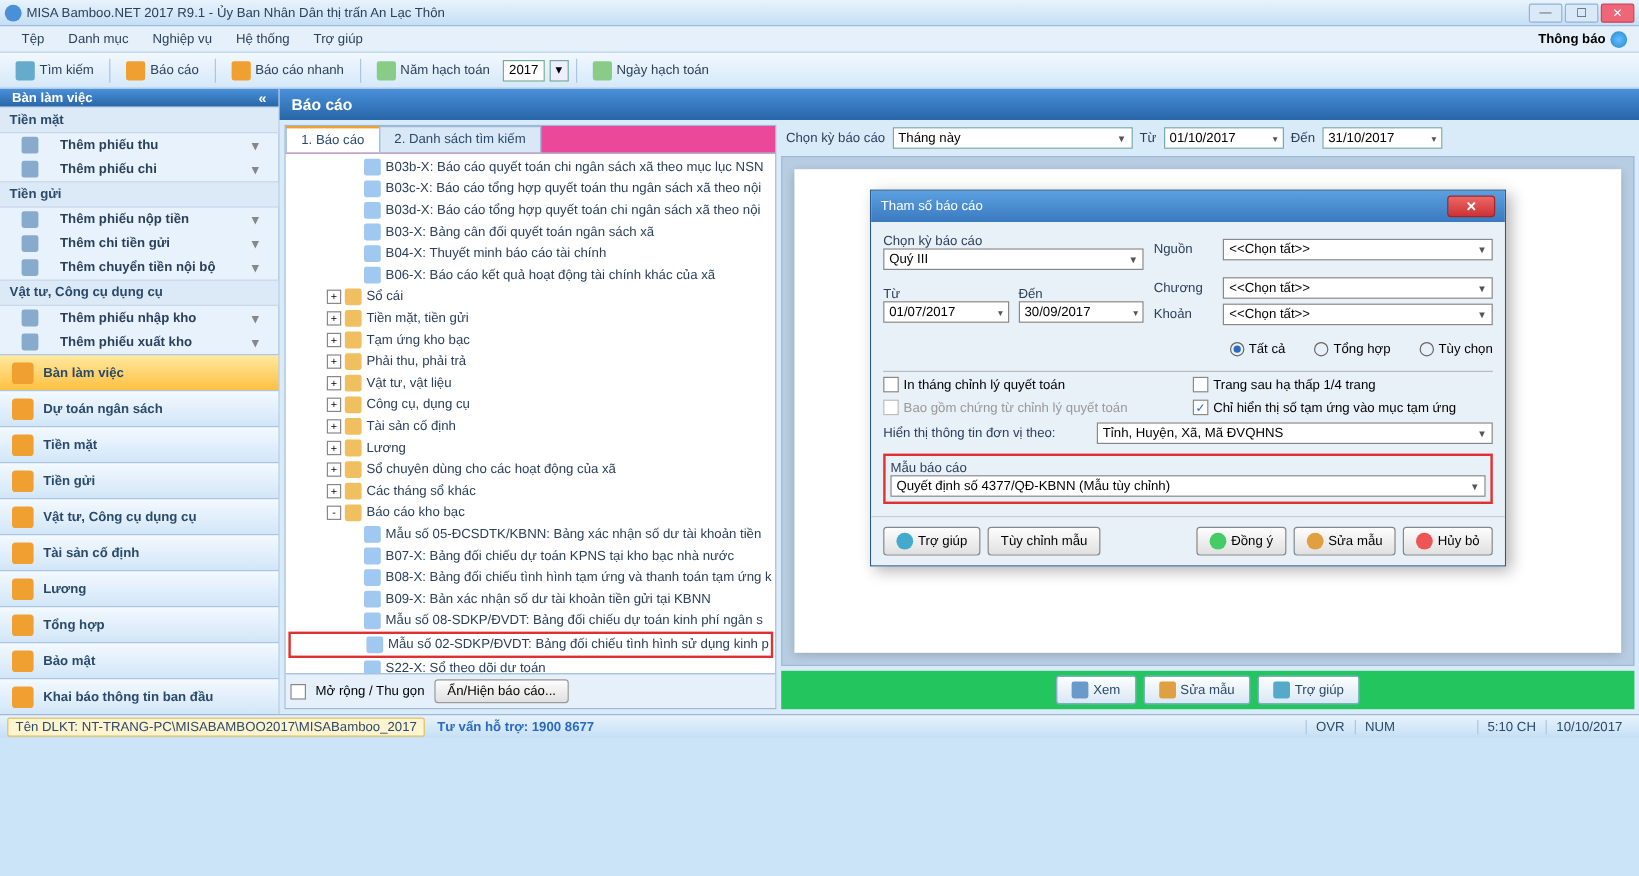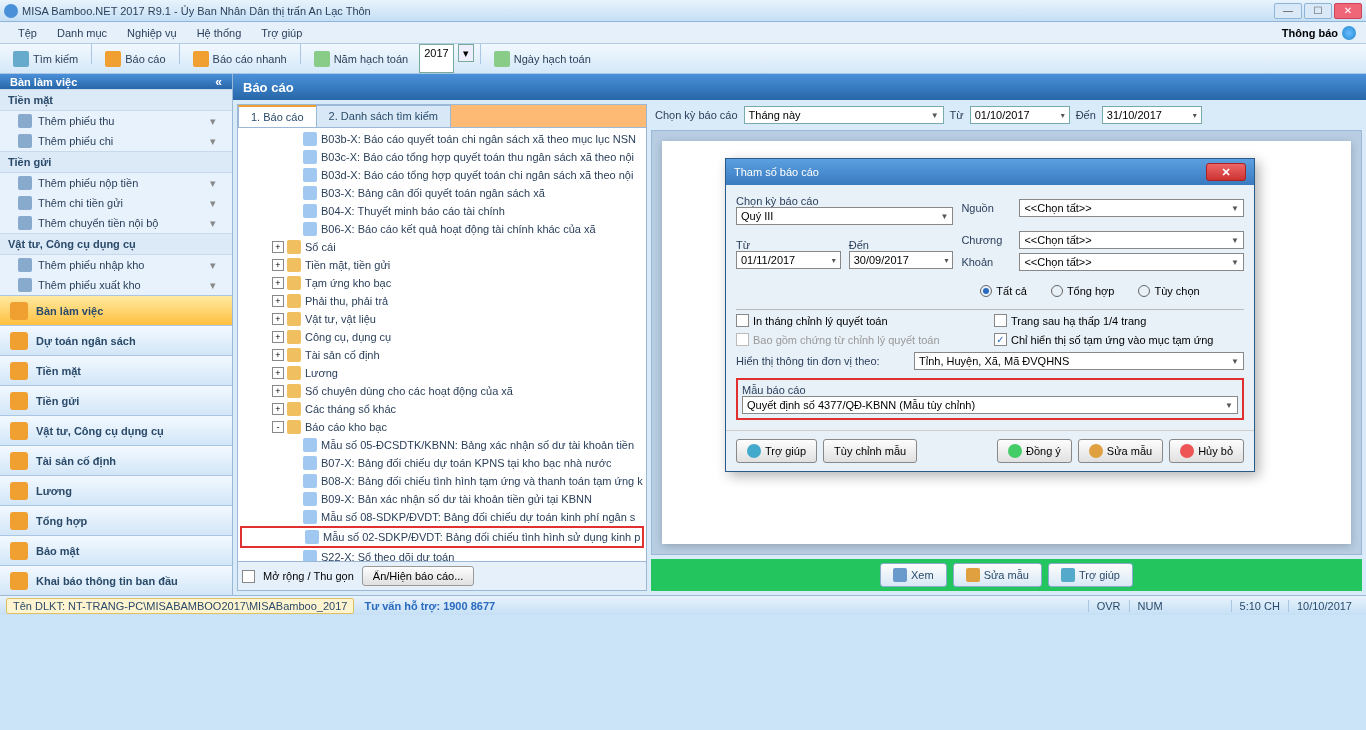--- a/index.html
+++ b/index.html
@@ -8,43 +8,43 @@
 .titlebar { height: 22px; background: linear-gradient(#e8f3fc, #c5dff5); border-bottom: 1px solid #8fb4d6; display: flex; align-items: center; padding: 0 4px; }
 .titlebar-icon { width: 14px; height: 14px; background: #4a90d9; border-radius: 50%; margin-right: 4px; }
 .titlebar-text { flex: 1; color: #2a3f5a; }
 .titlebar-btns { display: flex; gap: 2px; }
 .titlebar-btn { width: 28px; height: 16px; background: #d9e9f7; border: 1px solid #8fb4d6; border-radius: 2px; display: flex; align-items: center; justify-content: center; font-size: 10px; color: #555; cursor: pointer; }
 .titlebar-btn.close { background: #e67; color: #fff; border-color: #c45; }
 .menubar { height: 22px; background: #e6f0fb; display: flex; align-items: center; padding-left: 8px; border-bottom: 1px solid #b2cce5; }
 .menubar-item { padding: 0 10px; color: #2a3f5a; cursor: pointer; }
 .menubar-right { margin-left: auto; padding-right: 10px; display: flex; align-items: center; gap: 4px; font-weight: bold; }
 .notif-icon { width: 14px; height: 14px; background: radial-gradient(#6bf, #28c); border-radius: 50%; }
-.toolbar { height: 30px; background: linear-gradient(#f2f8fe, #d5e8f9); display: flex; padding: 0 6px; gap: 4px; border-bottom: 1px solid #aac6e2; }
+.toolbar { height: 30px; background: linear-gradient(#f2f8fe, #d5e8f9); display: flex; align-items: center; padding: 0 6px; gap: 4px; border-bottom: 1px solid #aac6e2; }
 .toolbar-btn { display: flex; align-items: center; gap: 4px; padding: 2px 6px; border: 1px solid transparent; border-radius: 3px; cursor: pointer; color: #2a3f5a; }
 .toolbar-icon { width: 16px; height: 16px; background: #f0a030; border-radius: 2px; }
 .toolbar-sep { width: 1px; height: 20px; background: #aac6e2; margin: 0 2px; }
 .year-select { border: 1px solid #7a9; padding: 2px 4px; background: #fff; }
 .year-dd { width: 16px; height: 18px; border: 1px solid #7a9; background: #eef; display: inline-flex; align-items: center; justify-content: center; cursor: pointer; }
 .main { flex: 1; display: flex; overflow: hidden; }
 .sidebar { width: 233px; background: #e8f2fc; display: flex; flex-direction: column; border-right: 1px solid #9bb8d6; }
 .sidebar-header { height: 26px; background: linear-gradient(#4a90d9, #2766a8); color: #fff; font-weight: bold; font-size: 13px; display: flex; align-items: center; padding: 0 10px; justify-content: space-between; }
 .collapse-icon { color: #fff; font-size: 12px; cursor: pointer; }
 .section-title { padding: 4px 8px; color: #2a4a6a; font-weight: bold; background: #dce9f7; border-top: 1px solid #c8d9eb; border-bottom: 1px solid #c8d9eb; }
-.section-item { padding: 3px 8px 3px 18px; display: flex; align-items: center; gap: 6px; cursor: pointer; color: #2a3f5a; }
+.section-item { padding: 3px 8px 3px 18px; display: flex; align-items: center; gap: 18px; cursor: pointer; color: #2a3f5a; font-weight: bold; }
 .item-icon { width: 14px; height: 14px; background: #8ac; border-radius: 2px; }
 .item-dd { margin-left: auto; width: 14px; color: #888; }
 .nav-stack { margin-top: auto; }
 .nav-btn { height: 30px; background: linear-gradient(#f3f9ff, #d2e6f8); border-top: 1px solid #aac6e2; display: flex; align-items: center; padding: 0 10px; gap: 8px; cursor: pointer; font-weight: bold; color: #2a4a6a; }
 .nav-btn.active { background: linear-gradient(#ffe9a0, #ffc040); }
 .nav-icon { width: 18px; height: 18px; background: #f0a030; border-radius: 3px; }
 .content { flex: 1; display: flex; flex-direction: column; background: #d9eaf9; position: relative; }
 .content-header { height: 26px; background: linear-gradient(#4a90d9, #2766a8); color: #fff; font-weight: bold; font-size: 13px; display: flex; align-items: center; padding: 0 10px; }
 .content-body { flex: 1; display: flex; overflow: hidden; }
 .tree-panel { width: 410px; background: #fff; margin: 4px; border: 1px solid #9bb8d6; display: flex; flex-direction: column; }
-.tabs { display: flex; background: #fdba74; border-bottom: 1px solid #9bb8d6; }
+.tabs { display: flex; background: #ec4899; border-bottom: 1px solid #9bb8d6; }
 .tab { padding: 4px 12px; border: 1px solid #9bb8d6; border-bottom: none; margin-right: -1px; background: #d8e8f7; cursor: pointer; color: #2a4a6a; }
 .tab.active { background: #fff; font-weight: normal; border-top: 2px solid #f0a030; }
 .tree { flex: 1; overflow-y: auto; overflow-x: hidden; padding: 2px; }
 .tree-node { display: flex; align-items: center; padding: 2px 0; white-space: nowrap; cursor: pointer; }
 .tree-node.highlighted { border: 2px solid #e03030; }
 .tree-toggle { width: 12px; height: 12px; border: 1px solid #888; display: inline-flex; align-items: center; justify-content: center; font-size: 9px; margin-right: 3px; background: #fff; }
 .tree-spacer { display: inline-block; }
 .tree-icon { width: 14px; height: 14px; background: #f0c060; border-radius: 2px; margin-right: 4px; display: inline-block; }
 .tree-icon.file { background: #a0c8f0; }
 .tree-label { color: #2a3f5a; }
@@ -475,21 +475,21 @@
             </div>
         </div>
       </div>
     </div>
     <div class="dlg-row">
       <div class="dlg-col">
         <div style="display:flex;gap:8px">
           <div style="flex:1">
               <div class="dlg-label">Từ</div>
               <div class="dlg-input">
-                <span>01/11/2017</span>
+                <span>01/07/2017</span>
                 <span class="combo-arrow">▾</span>
               </div>
             </div>
           <div style="flex:1">
               <div class="dlg-label">Đến</div>
               <div class="dlg-input">
                 <span>30/09/2017</span>
                 <span class="combo-arrow">▾</span>
               </div>
             </div>
@@ -505,21 +505,21 @@
         </div>
         <div class="dlg-row">
           <span class="dlg-label">Khoản</span>
           <div class="dlg-input">
               <span>&lt;&lt;Chọn tất&gt;&gt;</span>
               <span class="combo-arrow">▼</span>
             </div>
         </div>
       </div>
     </div>
-    <div class="dlg-row" style="justify-content:center;gap:24px;margin:8px 0 12px 200px">
+    <div class="dlg-row" style="justify-content:flex-end;gap:24px;margin:8px 0 12px 200px">
       <label style="display:flex;gap:4px;align-items:center">
           <span class="radio checked"></span>
           <span>Tất cả</span>
         </label>
       <label style="display:flex;gap:4px;align-items:center">
           <span class="radio"></span>
           <span>Tổng hợp</span>
         </label>
       <label style="display:flex;gap:4px;align-items:center">
           <span class="radio"></span>

